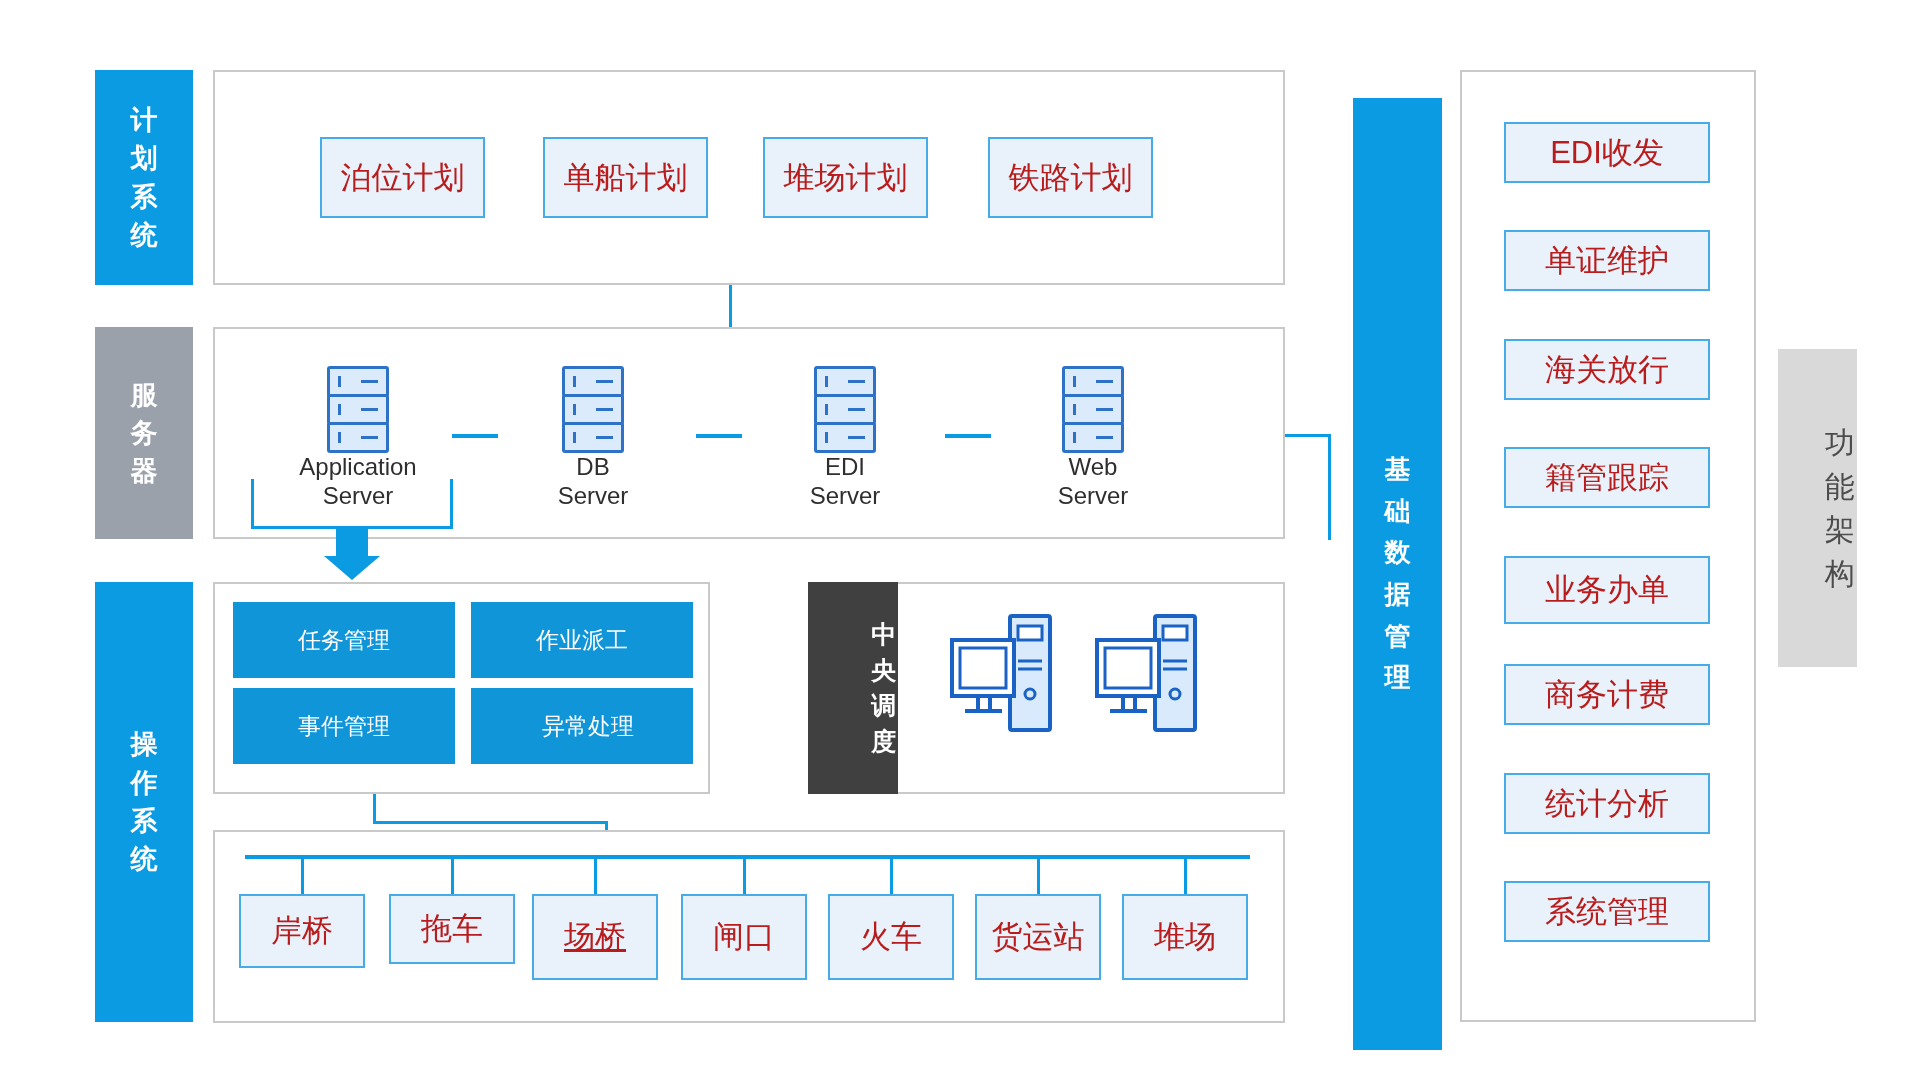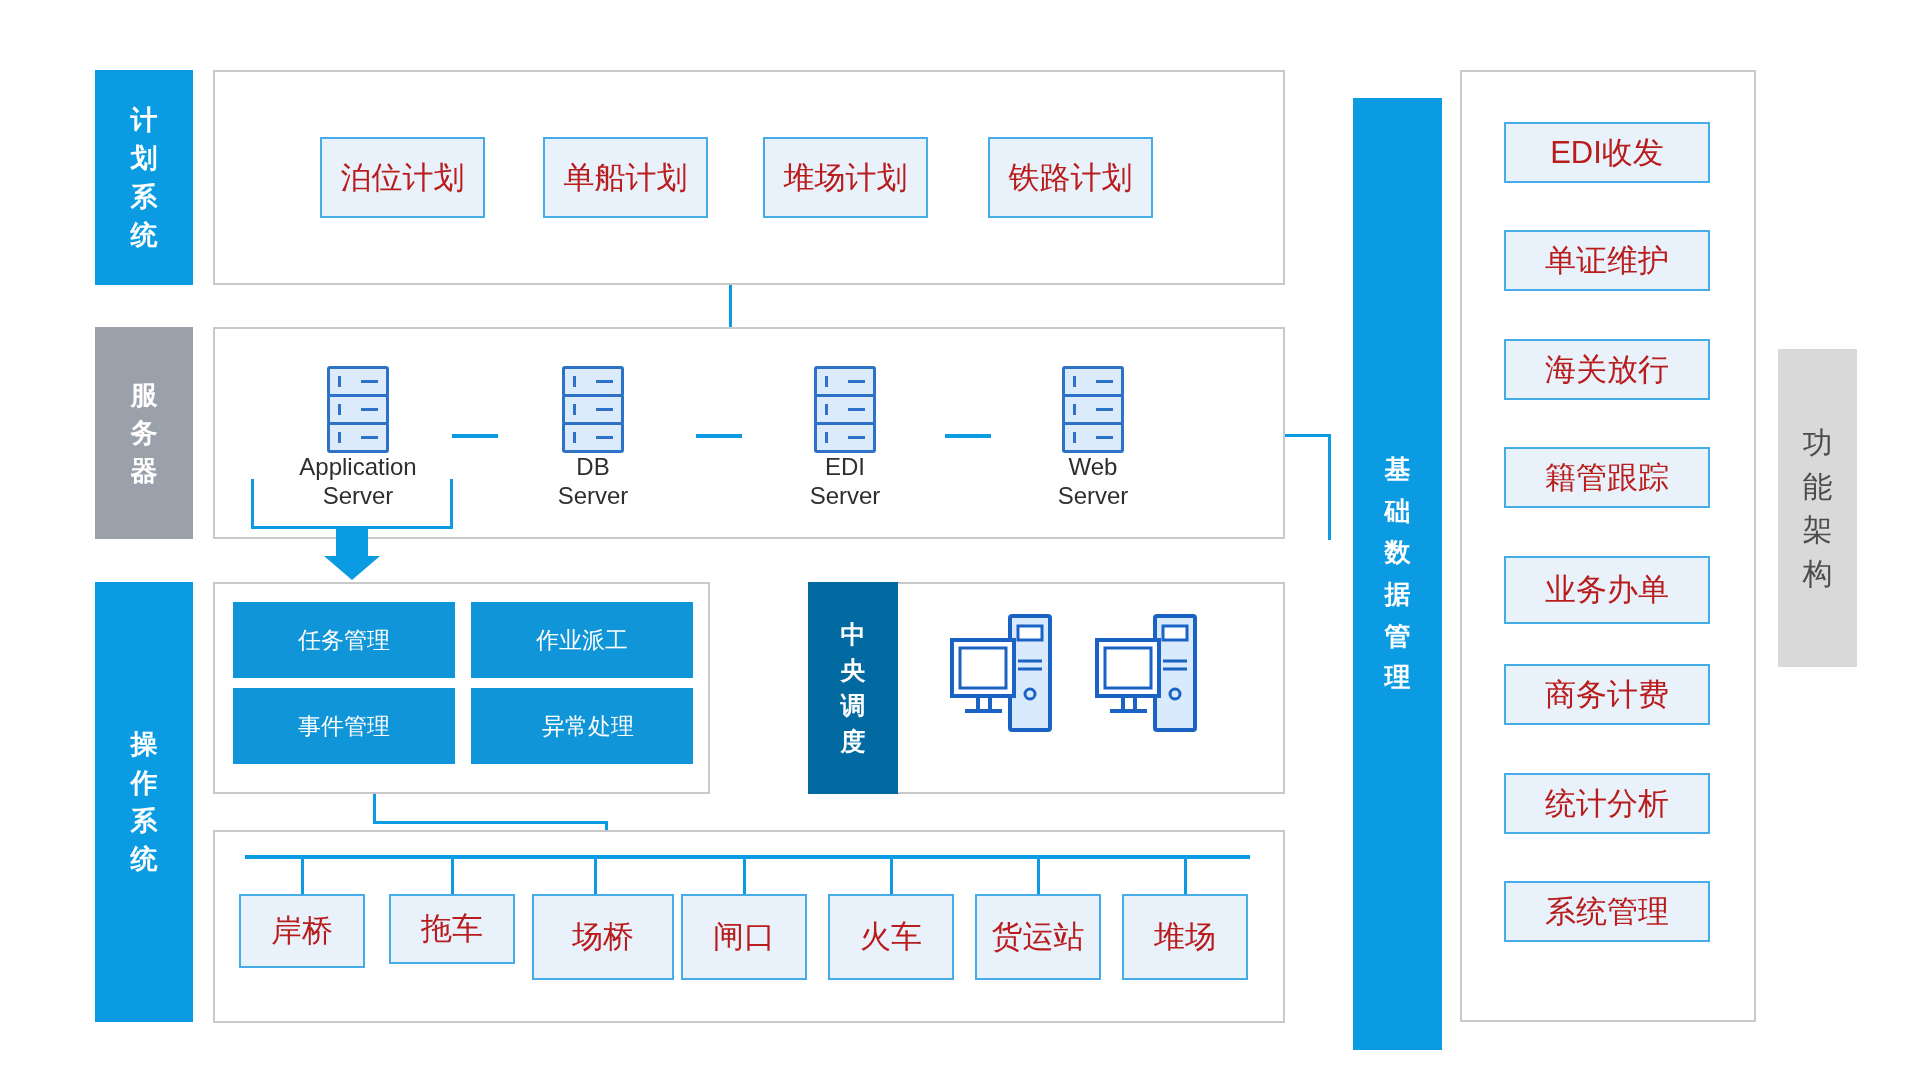--- a/index.html
+++ b/index.html
@@ -40,24 +40,24 @@
   .srv-label{font-size:24px;color:#2e2e2e;text-align:center;line-height:29px;}
 
   
   .bracket{border-left:3px solid #0a9be2;border-right:3px solid #0a9be2;border-bottom:3px solid #0a9be2;}
 
   
   .arrow-shaft{background:#0a9be2;}
   .arrow-head{width:0;height:0;border-left:28px solid transparent;border-right:28px solid transparent;
               border-top:24px solid #0a9be2;}
 
-  .gray-tag{background:#d9d9d9;display:flex;align-items:center;justify-content:center;}
+  .gray-tag{background:#d9d9d9;display:flex;align-items:center;justify-content:flex-end;}
   .gray-tag .vstack{color:#4c4c4c;font-weight:normal;font-size:30px;line-height:1.45;}
 
-  .central-label{background:#0369a1;display:flex;align-items:center;justify-content:center;}
+  .central-label{background:#404040;display:flex;align-items:center;justify-content:flex-end;}
   .central-label .vstack{font-size:25px;}
 </style>
 </head>
 <body>
 
 <div id="stage">
 
   <div class="abs rail rail-blue" style="left:95px;top:70px;width:98px;height:215px;">
     <div class="vstack">计划系统</div>
   </div>
@@ -227,21 +227,21 @@
   <div class="abs conn" style="left:890px;top:859px;width:3px;height:36px;"></div>
   <div class="abs conn" style="left:1037px;top:859px;width:3px;height:36px;"></div>
   <div class="abs conn" style="left:1184px;top:859px;width:3px;height:36px;"></div>
 
   <div class="abs lblue-box" style="left:239px;top:894px;width:126px;height:74px;">
       <span>岸桥</span>
     </div>
   <div class="abs lblue-box" style="left:389px;top:894px;width:126px;height:70px;">
       <span>拖车</span>
     </div>
-  <div class="abs lblue-box" style="left:532px;top:894px;width:142px;height:86px;">
+  <div class="abs lblue-box" style="left:532px;top:894px;width:126px;height:86px;text-decoration:underline;">
       <span>场桥</span>
     </div>
   <div class="abs lblue-box" style="left:681px;top:894px;width:126px;height:86px;">
       <span>闸口</span>
     </div>
   <div class="abs lblue-box" style="left:828px;top:894px;width:126px;height:86px;">
       <span>火车</span>
     </div>
   <div class="abs lblue-box" style="left:975px;top:894px;width:126px;height:86px;">
       <span>货运站</span>

